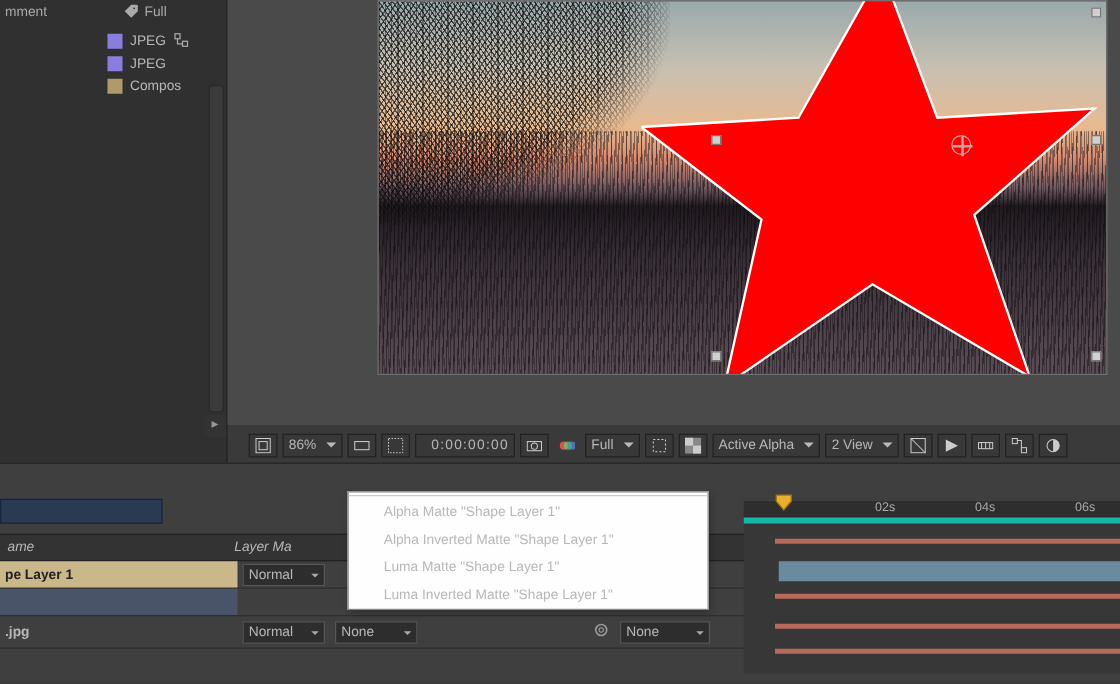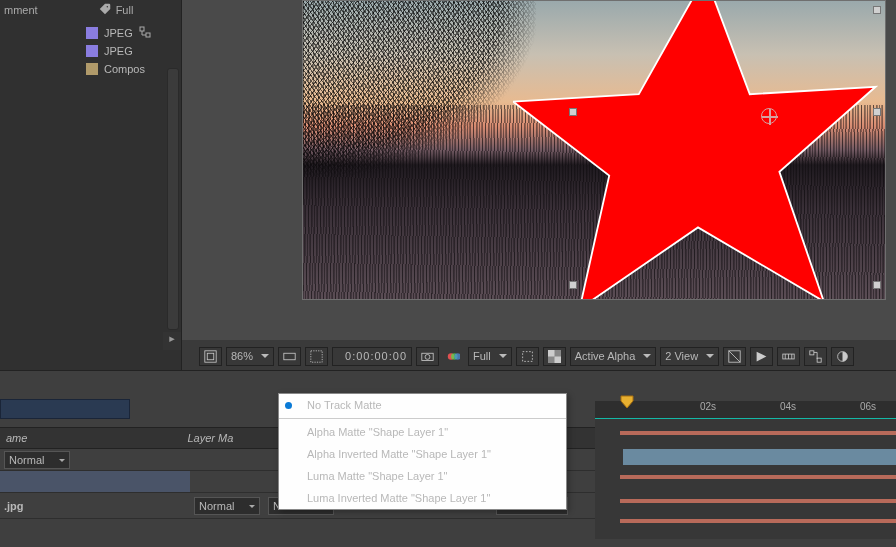--- a/index.html
+++ b/index.html
@@ -58,21 +58,21 @@
   .mode-select { width:66px; height:18px; background:#2d2d2d; border:1px solid #555; display:flex; align-items:center; justify-content:space-between; padding:0 4px; font-size:10px; margin-left:4px;}
   .mode-select::after{content:"";border:3px solid transparent;border-top-color:#aaa; transform:translateY(2px);}
   .ctx-menu { position:absolute; left:278px; top:393px; width:289px; background:#fefefe; border:1px solid #888; box-shadow:2px 2px 6px rgba(0,0,0,.3); z-index:50;}
   .ctx-row { height:22px; display:flex; align-items:center; padding:0 12px; font-size:12px; color:#222;}
   .ctx-row.hdr{ font-weight:normal;}
   .ctx-row.sel-ind{position:relative;}
   .ctx-dot { width:7px; height:7px; border-radius:50%; background:#0a7ad6; position:absolute; left:6px;}
   .ctx-row.hdr{padding-left:28px;}
   .ctx-sep{height:1px;background:#ccc;margin:2px 0;}
   .ctx-row.opt{padding-left:28px;}
-  .time-ruler { position:absolute; left:595px; right:0; top:401px; height:18px; background:#2e2e2e; border-bottom:1px solid #14b8a6;}
+  .time-ruler { position:absolute; left:595px; right:0; top:401px; height:18px; background:#2e2e2e; border-bottom:5px solid #14b8a6;}
   .tick { position:absolute; top:0; font-size:10px; color:#aaa;}
   .cti { position:absolute; left:620px; top:395px; width:14px; height:14px; }
   .cti svg{width:100%;height:100%;}
   .track-area { position:absolute; left:595px; right:0; top:419px; height:120px; background:#373737;}
   .track-seg { position:absolute; left:25px; right:0; height:4px; background:#b86a5a; }
   .track-bar { position:absolute; left:28px; height:16px; right:0; background:#6a8aa0;}
   .tl-row .none-sel{margin-left:8px;}
   .tl-row .parentblk{display:flex;align-items:center;gap:4px;margin-left:140px;}
   .tl-row .parentblk svg{width:14px;height:14px;fill:#999;}
 </style>
@@ -225,20 +225,21 @@
 </div>
 
 <div class="timeline">
   <div class="tl-header-block"></div>
   <div class="tl-cols">
     <span>ame</span>
     <span>Layer Ma</span>
   </div>
   <div class="tl-rows">
     <div class="tl-row on">
+      <div class="tl-name">pe Layer 1</div>
       <div class="mode-select">
           <span>Normal</span>
         </div>
     </div>
     <div class="tl-row">
       <div class="tl-name" style="background:#4a5468"></div>
     </div>
     <div class="tl-row" style="height:26px;">
       <div class="tl-name">.jpg</div>
       <div class="mode-select">
@@ -273,24 +274,20 @@
 </div>
 <div class="track-area">
   <div class="track-seg" style="top:12px"></div>
   <div class="track-bar" style="top:30px"></div>
   <div class="track-seg" style="top:56px"></div>
   <div class="track-seg" style="top:80px"></div>
   <div class="track-seg" style="top:100px"></div>
 </div>
 
 <div class="ctx-menu">
-  <div class="ctx-row hdr sel-ind">
-    <span class="ctx-dot"></span>
-    <span>No Track Matte</span>
-  </div>
   <div class="ctx-sep"></div>
   <div class="ctx-row opt">
       <span>Alpha Matte "Shape Layer 1"</span>
     </div>
   <div class="ctx-row opt">
       <span>Alpha Inverted Matte "Shape Layer 1"</span>
     </div>
   <div class="ctx-row opt">
       <span>Luma Matte "Shape Layer 1"</span>
     </div>

